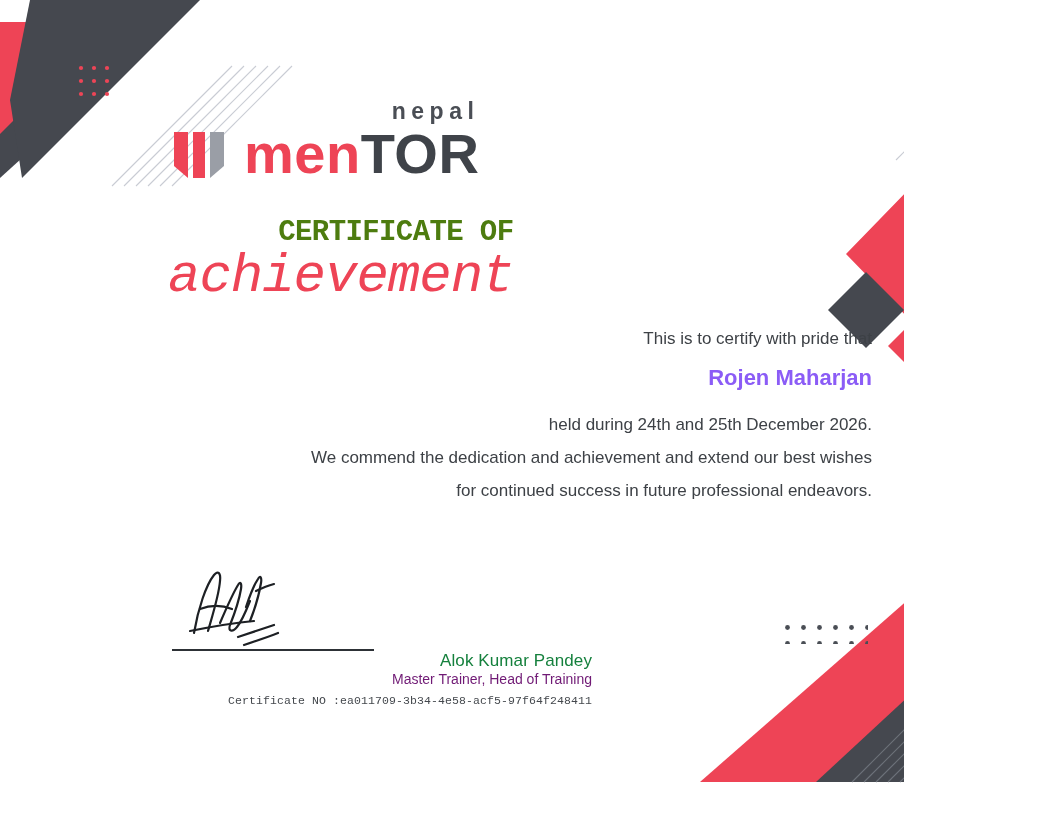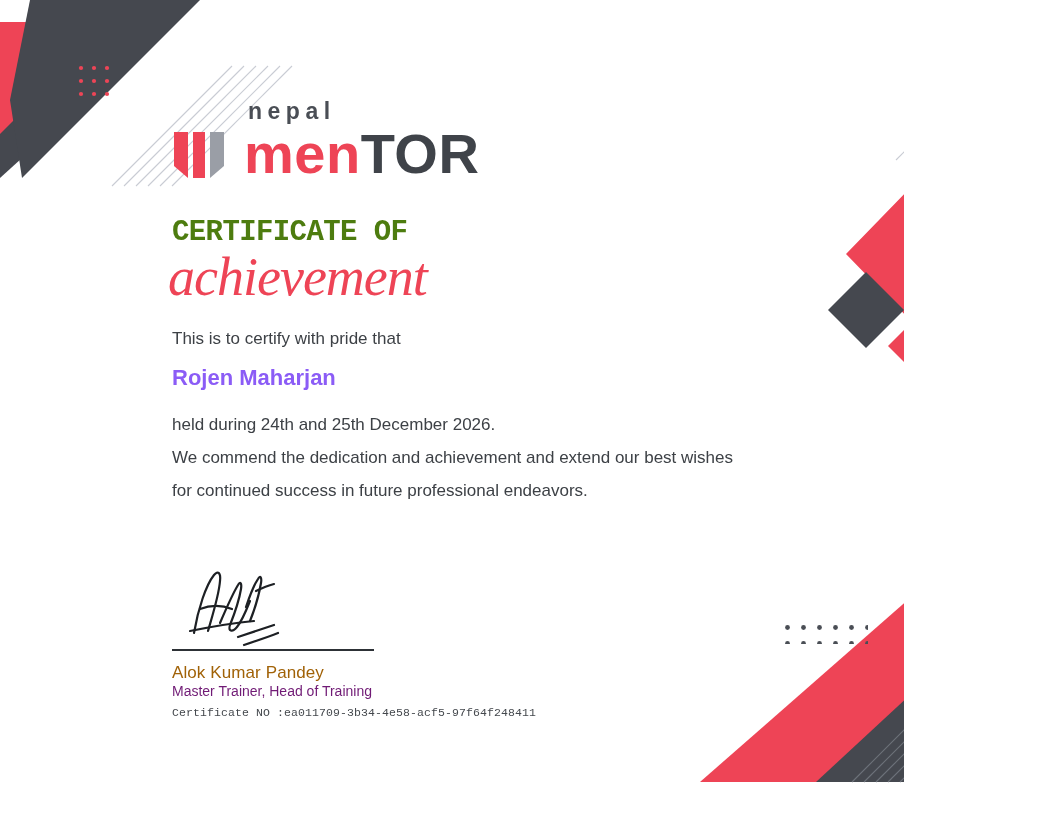--- a/index.html
+++ b/index.html
@@ -10,20 +10,21 @@
   body {
     font-family: "Liberation Sans", sans-serif;
     -webkit-font-smoothing: antialiased;
   }
   #certificate {
     position: relative;
     width: 904px;
     height: 820px;
     overflow: hidden;
     background: #ffffff;
+    text-align: right;
   }
   .deco-layer {
     position: absolute;
     inset: 0;
     pointer-events: none;
   }
   .deco-layer svg {
     display: block;
   }
 
@@ -72,21 +73,21 @@
   }
   .headline-line1 {
     font-size: 29px;
     font-weight: 800;
     letter-spacing: -0.6px;
     color: #4d7c0f;
     line-height: 1;
     font-family: Liberation Mono, monospace;
   }
   .headline-line2 {
-    font-family: Liberation Serif, serif;
+    font-family: Liberation Mono, monospace;
     font-style: italic;
     font-size: 54px;
     color: #ee4456;
     line-height: 1.05;
     margin-top: 2px;
     margin-left: -4px;
     letter-spacing: -1px;
   }
 
   
@@ -124,22 +125,21 @@
     margin-left: 8px;
   }
   .signature-rule {
     width: 202px;
     height: 1.5px;
     background: #2d3136;
     margin-top: 2px;
   }
   .signature-name {
     font-size: 17px;
-    color: #a16207;
-    margin-top: 12px;
+    color: #15803d;
     letter-spacing: 0.1px;
   }
   .signature-role {
     font-size: 14px;
     color: #701a75;
   }
   .signature-id {
     font-size: 11.5px;
     color: #44484d;
     margin-top: 7px;

